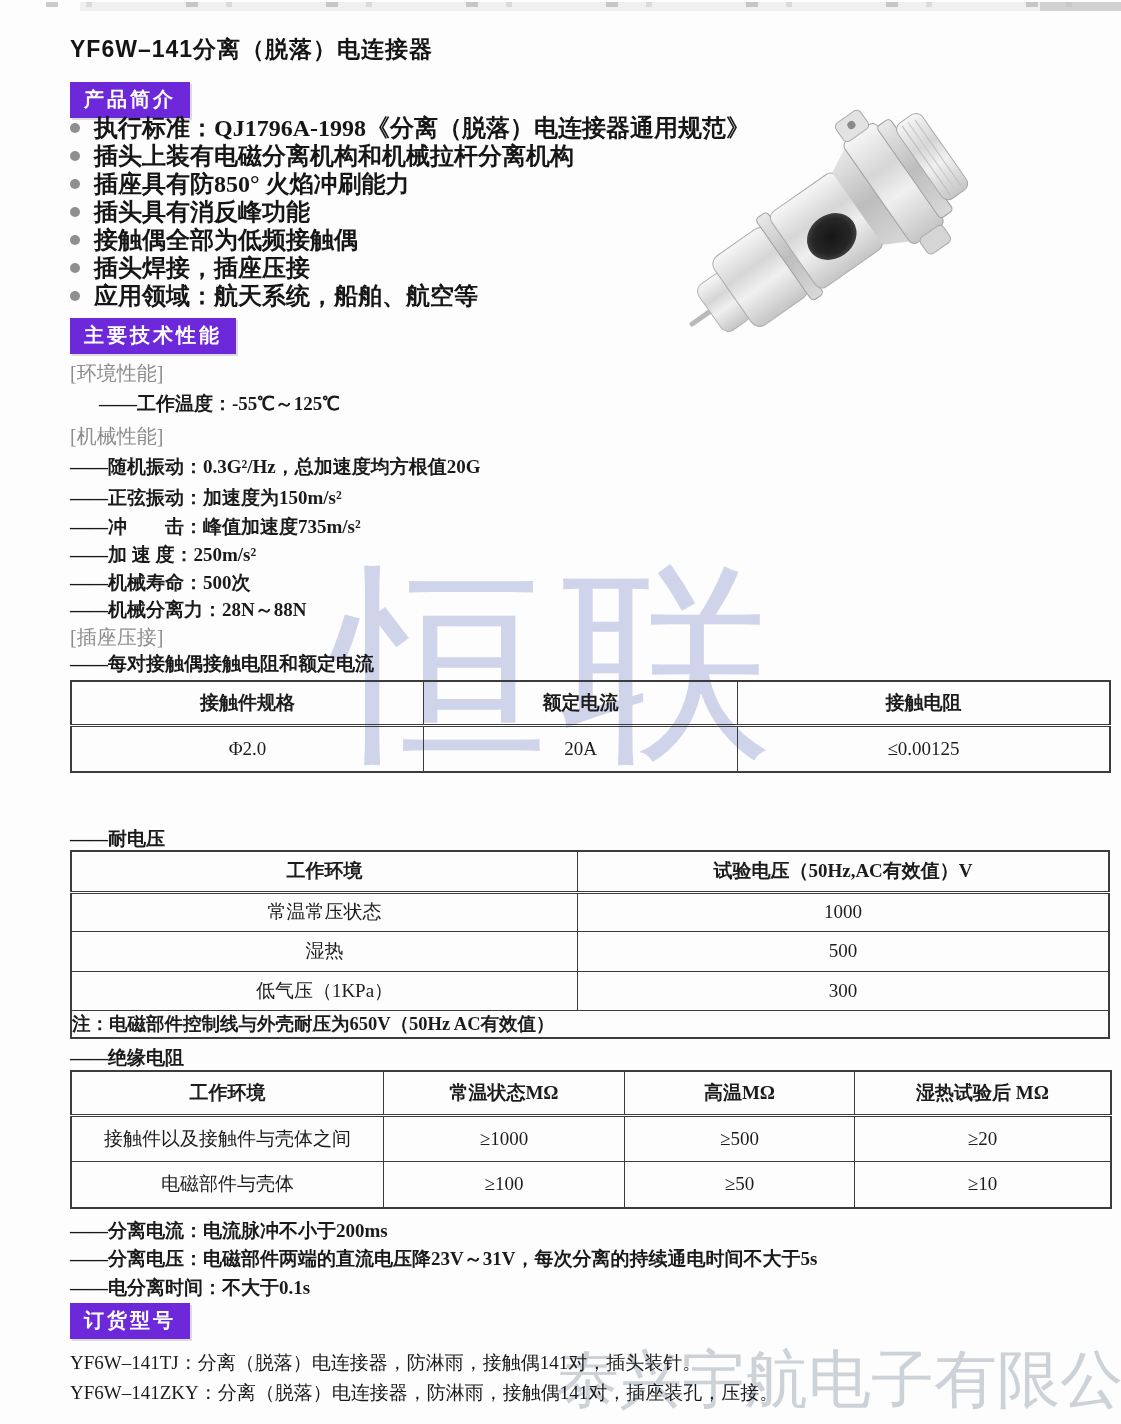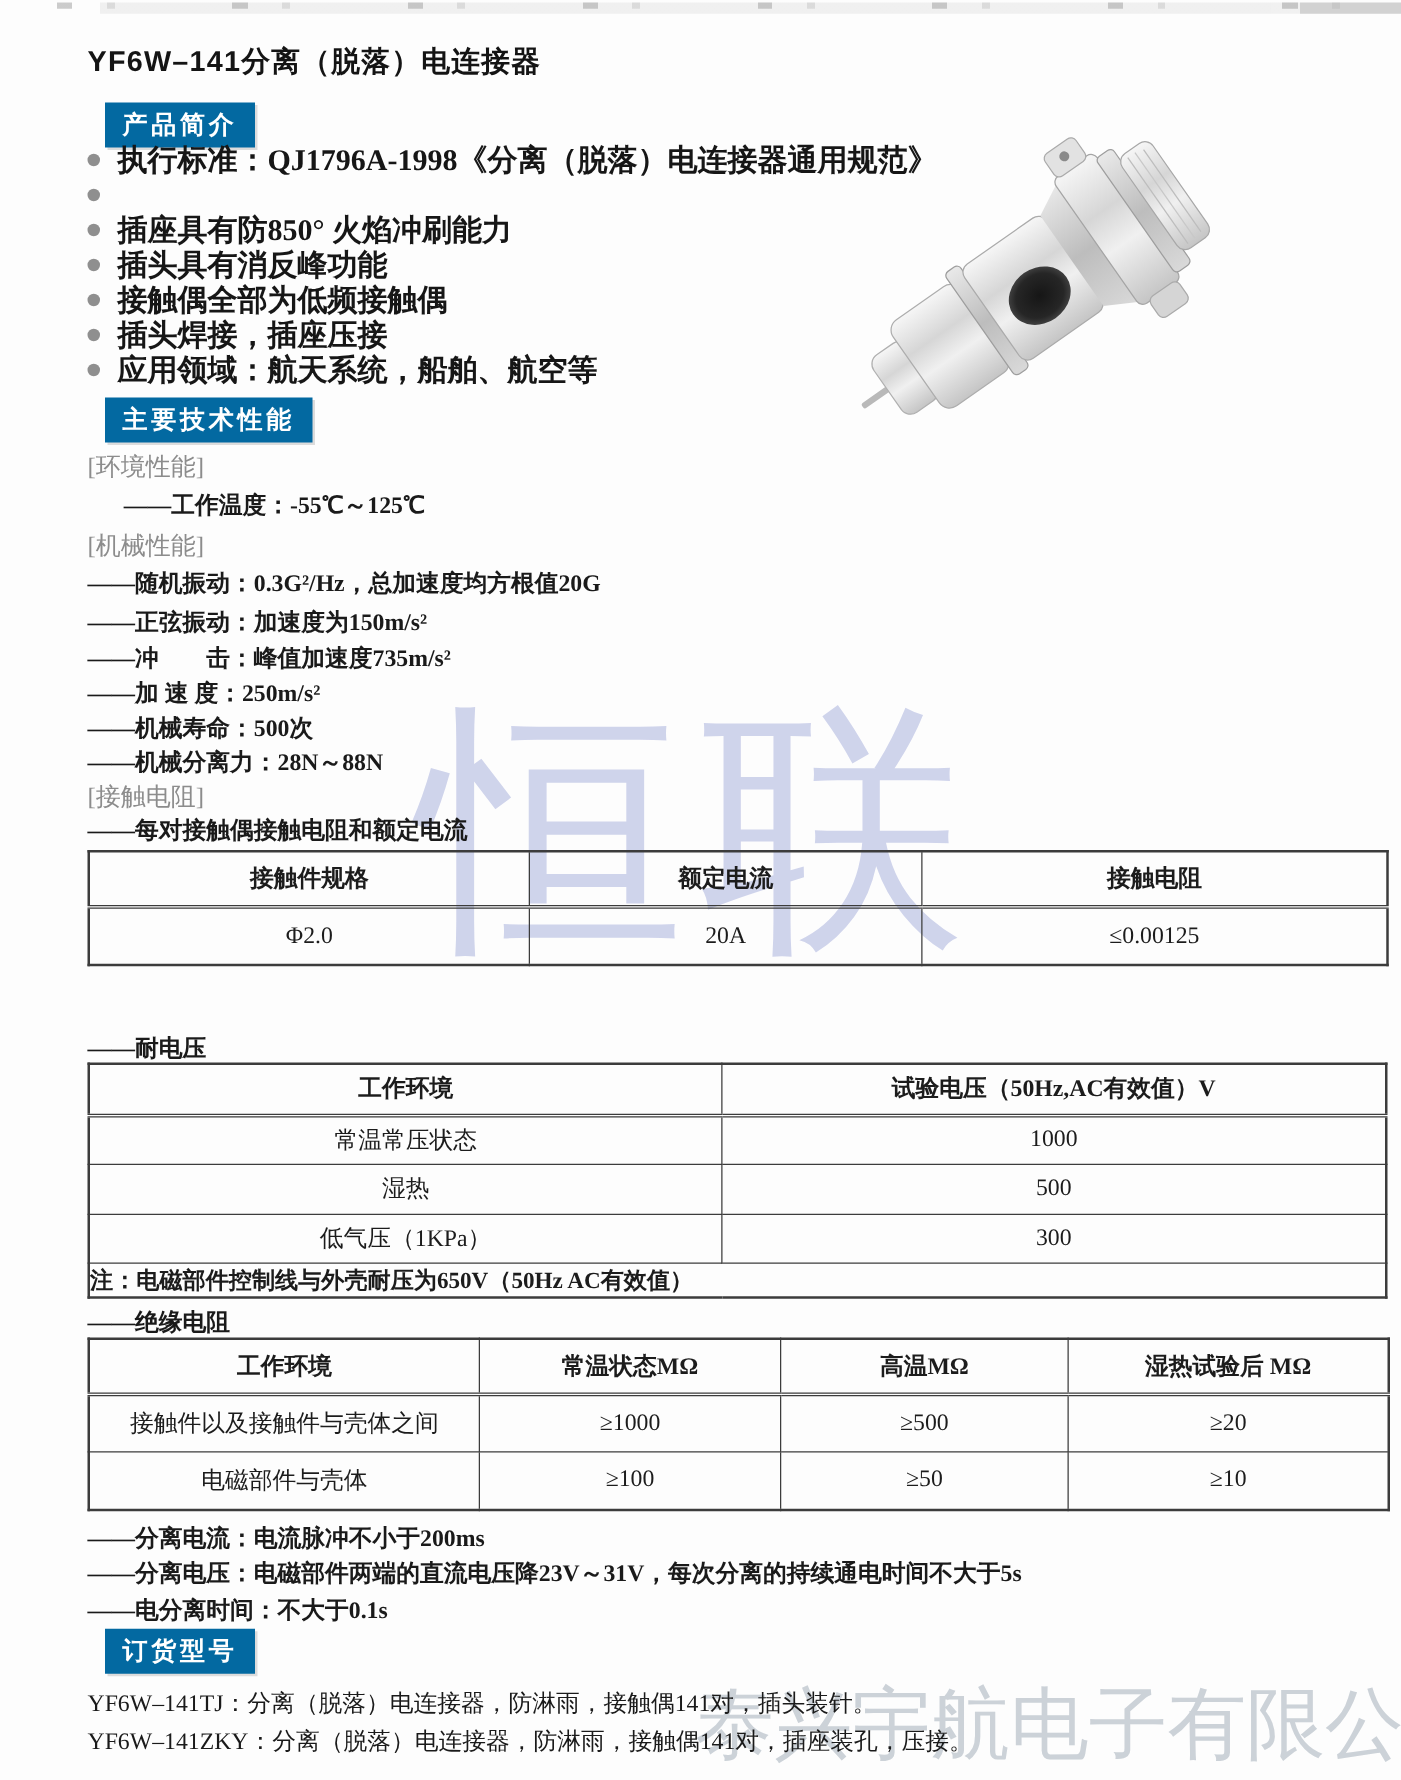--- a/index.html
+++ b/index.html
@@ -16,21 +16,21 @@
 
   
   .wm-center{position:absolute;top:560px;left:335px;z-index:0;font-size:212px;line-height:1;
     letter-spacing:14px;color:#c8cde9;opacity:.85;font-family:"Liberation Serif",serif;white-space:nowrap;}
   .wm-bottom{position:absolute;top:1346px;left:556px;z-index:0;font-size:63px;line-height:1.1;
     color:#ccd2d8;font-family:"Liberation Serif",serif;white-space:nowrap;}
 
   
   .title{position:absolute;top:34px;left:70px;margin:0;font:bold 23px "Liberation Sans",sans-serif;
     color:#141414;letter-spacing:1px;z-index:1;white-space:nowrap;}
-  .badge{position:absolute;left:84px;background:#0369a1;color:#ffffff;
+  .badge{position:absolute;left:70px;background:#6d28d9;color:#ffffff;
     font:bold 20px "Liberation Sans",sans-serif;letter-spacing:3px;padding:4px 14px 5px 14px;
     box-shadow:2px 2px 0 rgba(0,0,0,.13);z-index:1;white-space:nowrap;}
   .badge-intro{top:82px;}
   .badge-perf{top:318px;}
   .badge-order{top:1303px;}
 
   
   .bullets{position:absolute;top:114px;left:70px;margin:0;padding:0;list-style:none;z-index:1;}
   .bullets li{height:28px;display:flex;align-items:center;gap:14px;white-space:nowrap;}
   .dot{width:10px;height:10px;border-radius:50%;background:#8f8f8f;flex:0 0 10px;}
@@ -115,20 +115,21 @@
   </svg>
 
   <div class="badge badge-intro">产品简介</div>
   <ul class="bullets">
     <li>
         <span class="dot"></span>
         <span class="bt">执行标准：QJ1796A-1998《分离（脱落）电连接器通用规范》</span>
       </li>
     <li>
         <span class="dot"></span>
+        <span class="bt">插头上装有电磁分离机构和机械拉杆分离机构</span>
       </li>
     <li>
         <span class="dot"></span>
         <span class="bt">插座具有防850° 火焰冲刷能力</span>
       </li>
     <li>
         <span class="dot"></span>
         <span class="bt">插头具有消反峰功能</span>
       </li>
     <li>
@@ -148,21 +149,21 @@
   <div class="badge badge-perf">主要技术性能</div>
   <div class="line bracket l-env">[环境性能]</div>
   <div class="line l-temp">——工作温度：-55℃～125℃</div>
   <div class="line bracket l-mech">[机械性能]</div>
   <div class="line l-m0">——随机振动：0.3G²/Hz，总加速度均方根值20G</div>
   <div class="line l-m1">——正弦振动：加速度为150m/s²</div>
   <div class="line l-m2">——冲　　击：峰值加速度735m/s²</div>
   <div class="line l-m3">——加 速 度：250m/s²</div>
   <div class="line l-m4">——机械寿命：500次</div>
   <div class="line l-m5">——机械分离力：28N～88N</div>
-  <div class="line bracket l-elec">[接触电阻]</div>
+  <div class="line bracket l-elec">[插座压接]</div>
   <div class="line l-eintro">——每对接触偶接触电阻和额定电流</div>
 
   <table class="t1">
     <thead>
       <tr>
         <th style="width:351px">接触件规格</th>
         <th style="width:313px">额定电流</th>
         <th style="width:371px">接触电阻</th>
       </tr>
     </thead>

